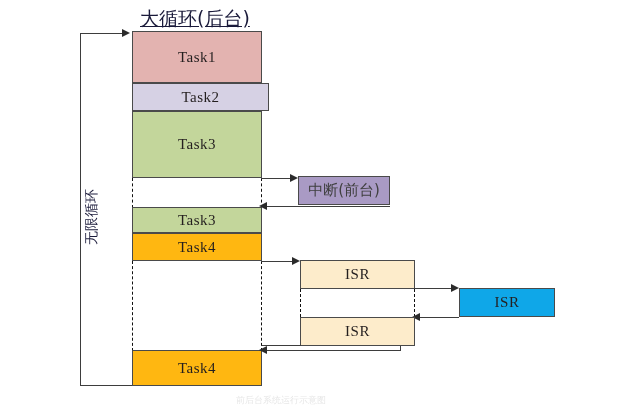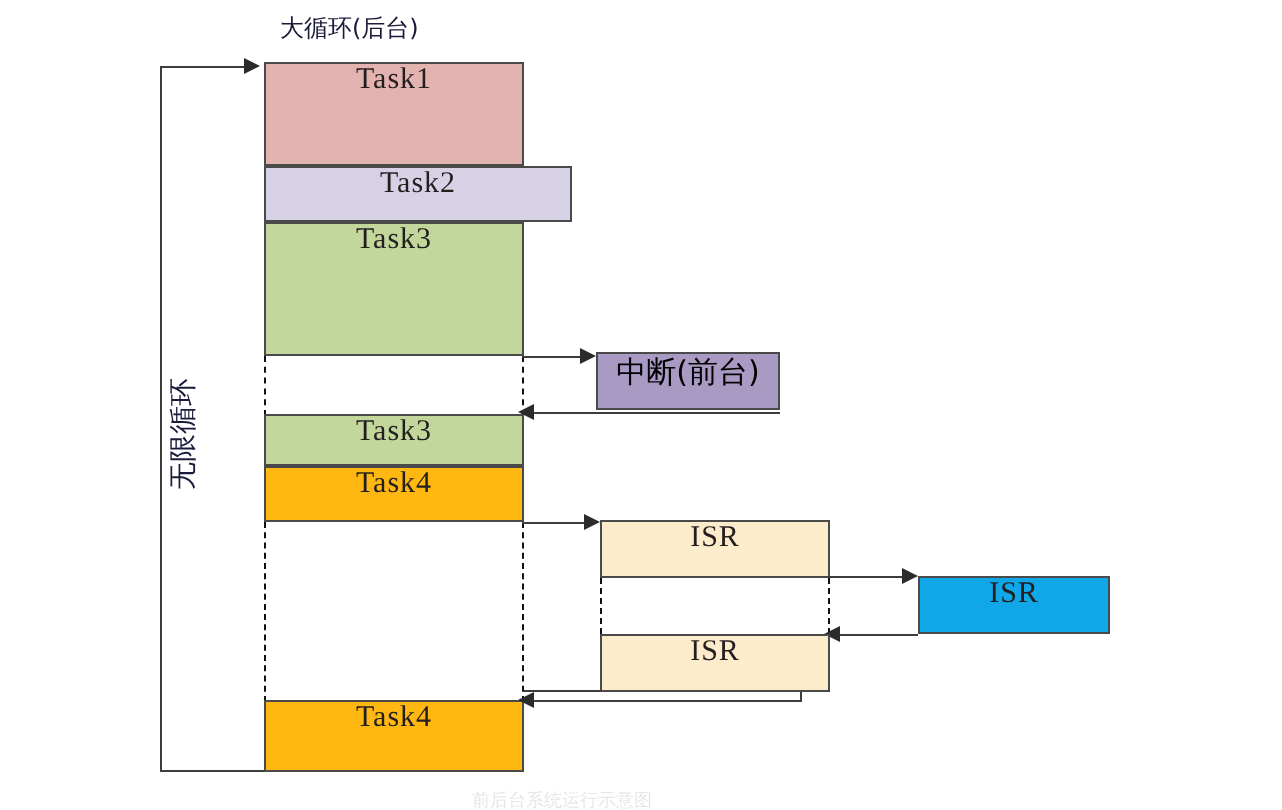--- a/index.html
+++ b/index.html
@@ -12,37 +12,39 @@
     width:641px;
     height:405px;
     background:#ffffff;
     overflow:hidden;
   }
   .box{
     position:absolute;
     box-sizing:border-box;
     border:1.2px solid #4a4a4a;
     display:flex;
+    align-items:center;
     justify-content:center;
     font-size:15px;
     letter-spacing:0.5px;
     color:#241f1f;
   }
   .cn{
     font-family:"DejaVu Sans","Liberation Sans",sans-serif;
     font-size:15px;
-    color:#000000;
+    color:#404040;
     letter-spacing:0px;
   }
   .label{
     position:absolute;
     font-family:"DejaVu Sans","Liberation Sans",sans-serif;
-    font-size:12px;
+    font-size:19px;
     color:#1a1a3a;
     white-space:nowrap;
+    text-decoration:underline;
   }
   .vlabel{
     position:absolute;
     font-family:"DejaVu Sans","Liberation Sans",sans-serif;
     font-size:14px;
     color:#1a1a3a;
     white-space:nowrap;
     transform-origin:0 0;
     background:#ffffff;
     padding:2px 0;
@@ -97,21 +99,21 @@
 
   <div class="dash-v" style="left:132px; top:178px; height:30px;"></div>
   <div class="dash-v" style="left:261px; top:178px; height:30px;"></div>
   <div class="dash-v" style="left:132px; top:261px; height:90px;"></div>
   <div class="dash-v" style="left:261px; top:261px; height:90px;"></div>
 
   <div class="box" style="left:132px; top:31px; width:130px; height:52px; background:#e3b3b0;">
     <span>Task1</span>
   </div>
 
-  <div class="box" style="left:132px; top:83px; width:154px; height:28px; background:#d6d1e4;">
+  <div class="box" style="left:132px; top:83px; width:137px; height:28px; background:#d6d1e4;">
     <span>Task2</span>
   </div>
 
   <div class="box" style="left:132px; top:111px; width:130px; height:67px; background:#c3d69b;">
     <span>Task3</span>
   </div>
 
   <div class="box" style="left:132px; top:207px; width:130px; height:26px; background:#c3d69b;">
     <span>Task3</span>
   </div>

